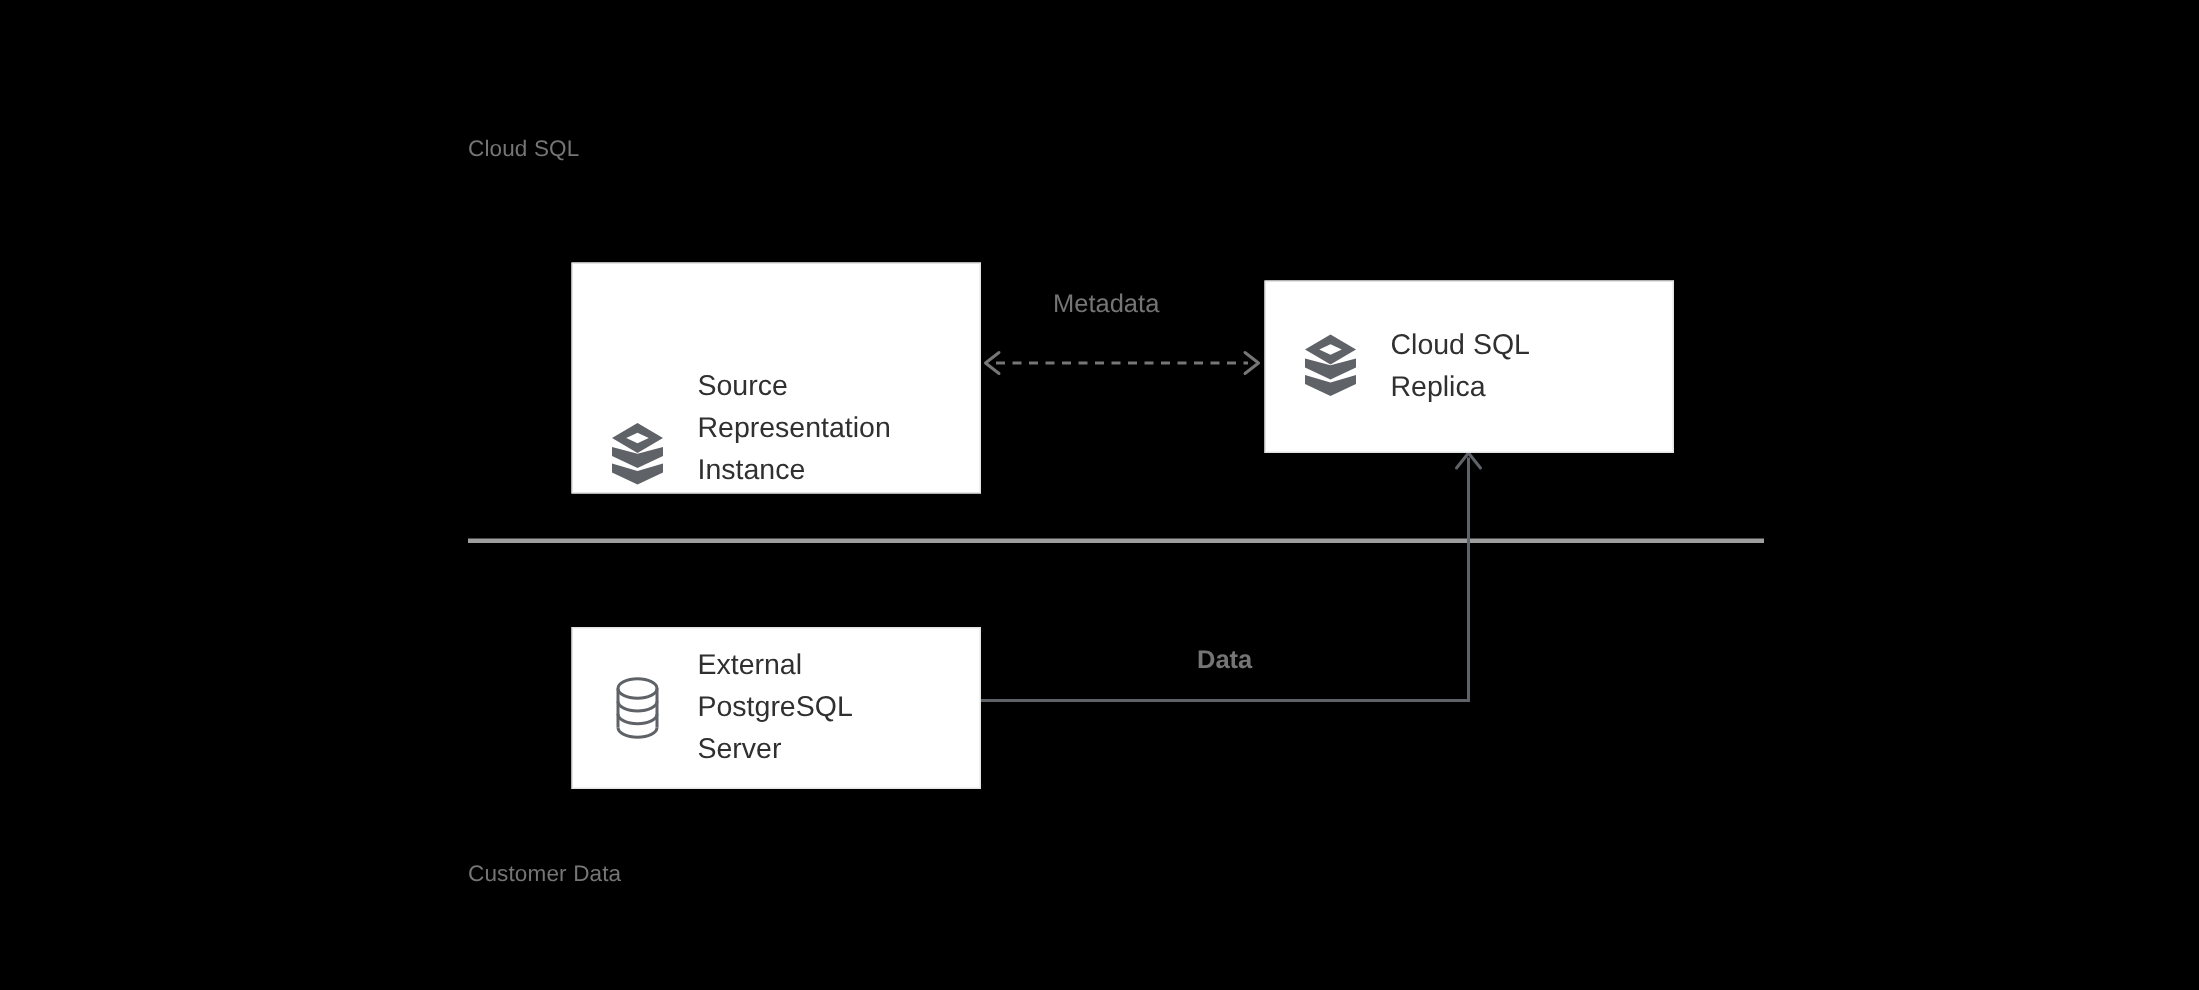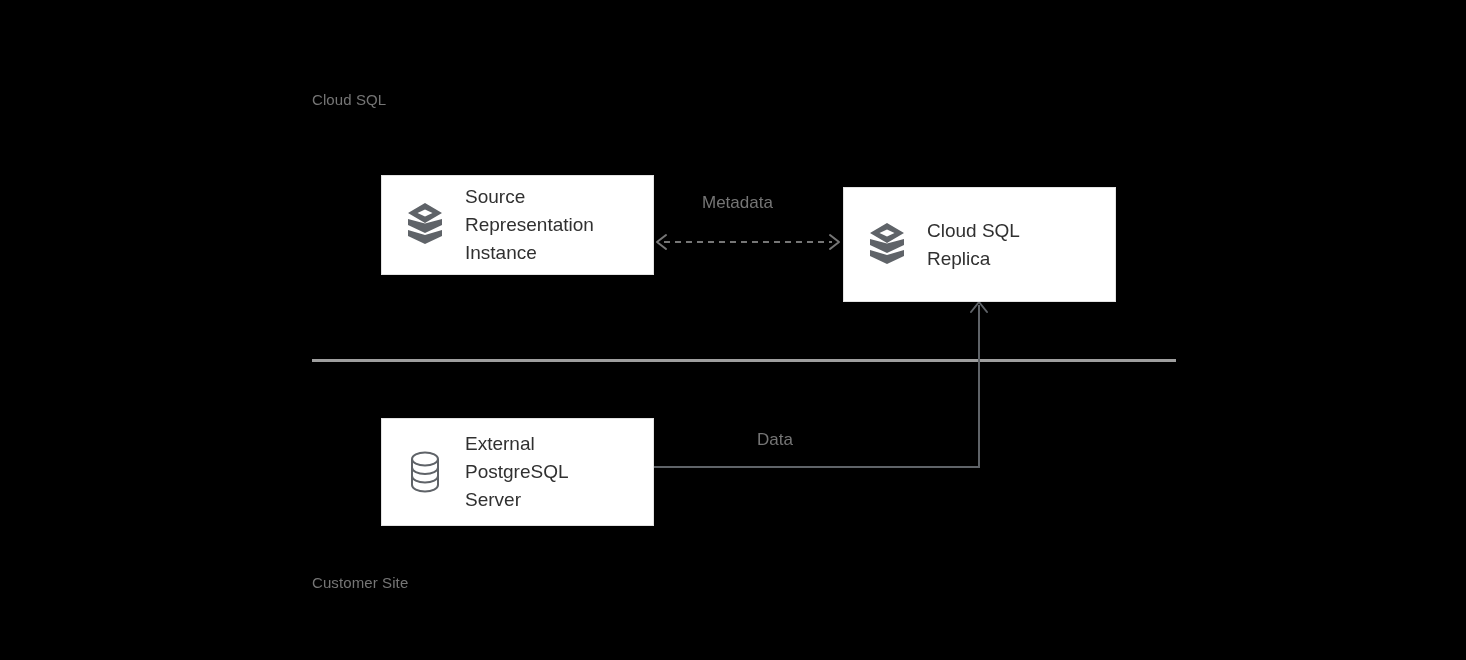--- a/index.html
+++ b/index.html
@@ -48,21 +48,21 @@
     position: absolute;
     box-sizing: border-box;
     border: 1px solid #e3e3e3;
     background: #ffffff;
     display: flex;
     flex-direction: row;
     align-items: center;
     padding: 0 14px 0 24px;
   }
   #node-source-representation {
-    left: 381px; top: 175px; width: 273px; height: 100px;
+    left: 381px; top: 175px; width: 273px; height: 154px; align-items: flex-end;
   }
   #node-cloud-sql-replica {
     left: 843px; top: 187px; width: 273px; height: 115px;
   }
   #node-external-postgresql {
     left: 381px; top: 418px; width: 273px; height: 108px;
   }
 
   .node-icon {
     flex: 0 0 auto;
@@ -87,39 +87,39 @@
   
   .edge-label {
     position: absolute;
     font-family: "Liberation Sans", sans-serif;
     font-size: 17px;
     line-height: 18px;
     color: #757575;
     white-space: nowrap;
   }
   #label-metadata { left: 702px; top: 194px; }
-  #label-data     { left: 757px; top: 431px; }
+  #label-data     { left: 798px; top: 431px; font-weight: bold; }
 
   
   #connectors {
     position: absolute;
     left: 0; top: 0;
     width: 1466px;
     height: 660px;
     pointer-events: none;
   }
 </style>
 </head>
 <body>
 
 <div id="diagram">
 
   <div class="zone-label" id="label-cloud-sql">Cloud SQL</div>
 
-  <div class="zone-label" id="label-customer-site">Customer Site</div>
+  <div class="zone-label" id="label-customer-site">Customer Data</div>
 
   <div id="zone-divider"></div>
 
   <svg id="connectors" viewBox="0 0 1466 660" width="1466" height="660" xmlns="http://www.w3.org/2000/svg">
 
     <g>
       <line x1="664" y1="242" x2="832" y2="242" stroke="#767676" stroke-width="2" stroke-dasharray="6 5" stroke-linecap="butt"></line>
       <polyline points="666,235 657,242 666,249" fill="none" stroke="#767676" stroke-width="2" stroke-linecap="round" stroke-linejoin="round"></polyline>
       <polyline points="830,235 839,242 830,249" fill="none" stroke="#767676" stroke-width="2" stroke-linecap="round" stroke-linejoin="round"></polyline>
     </g>

